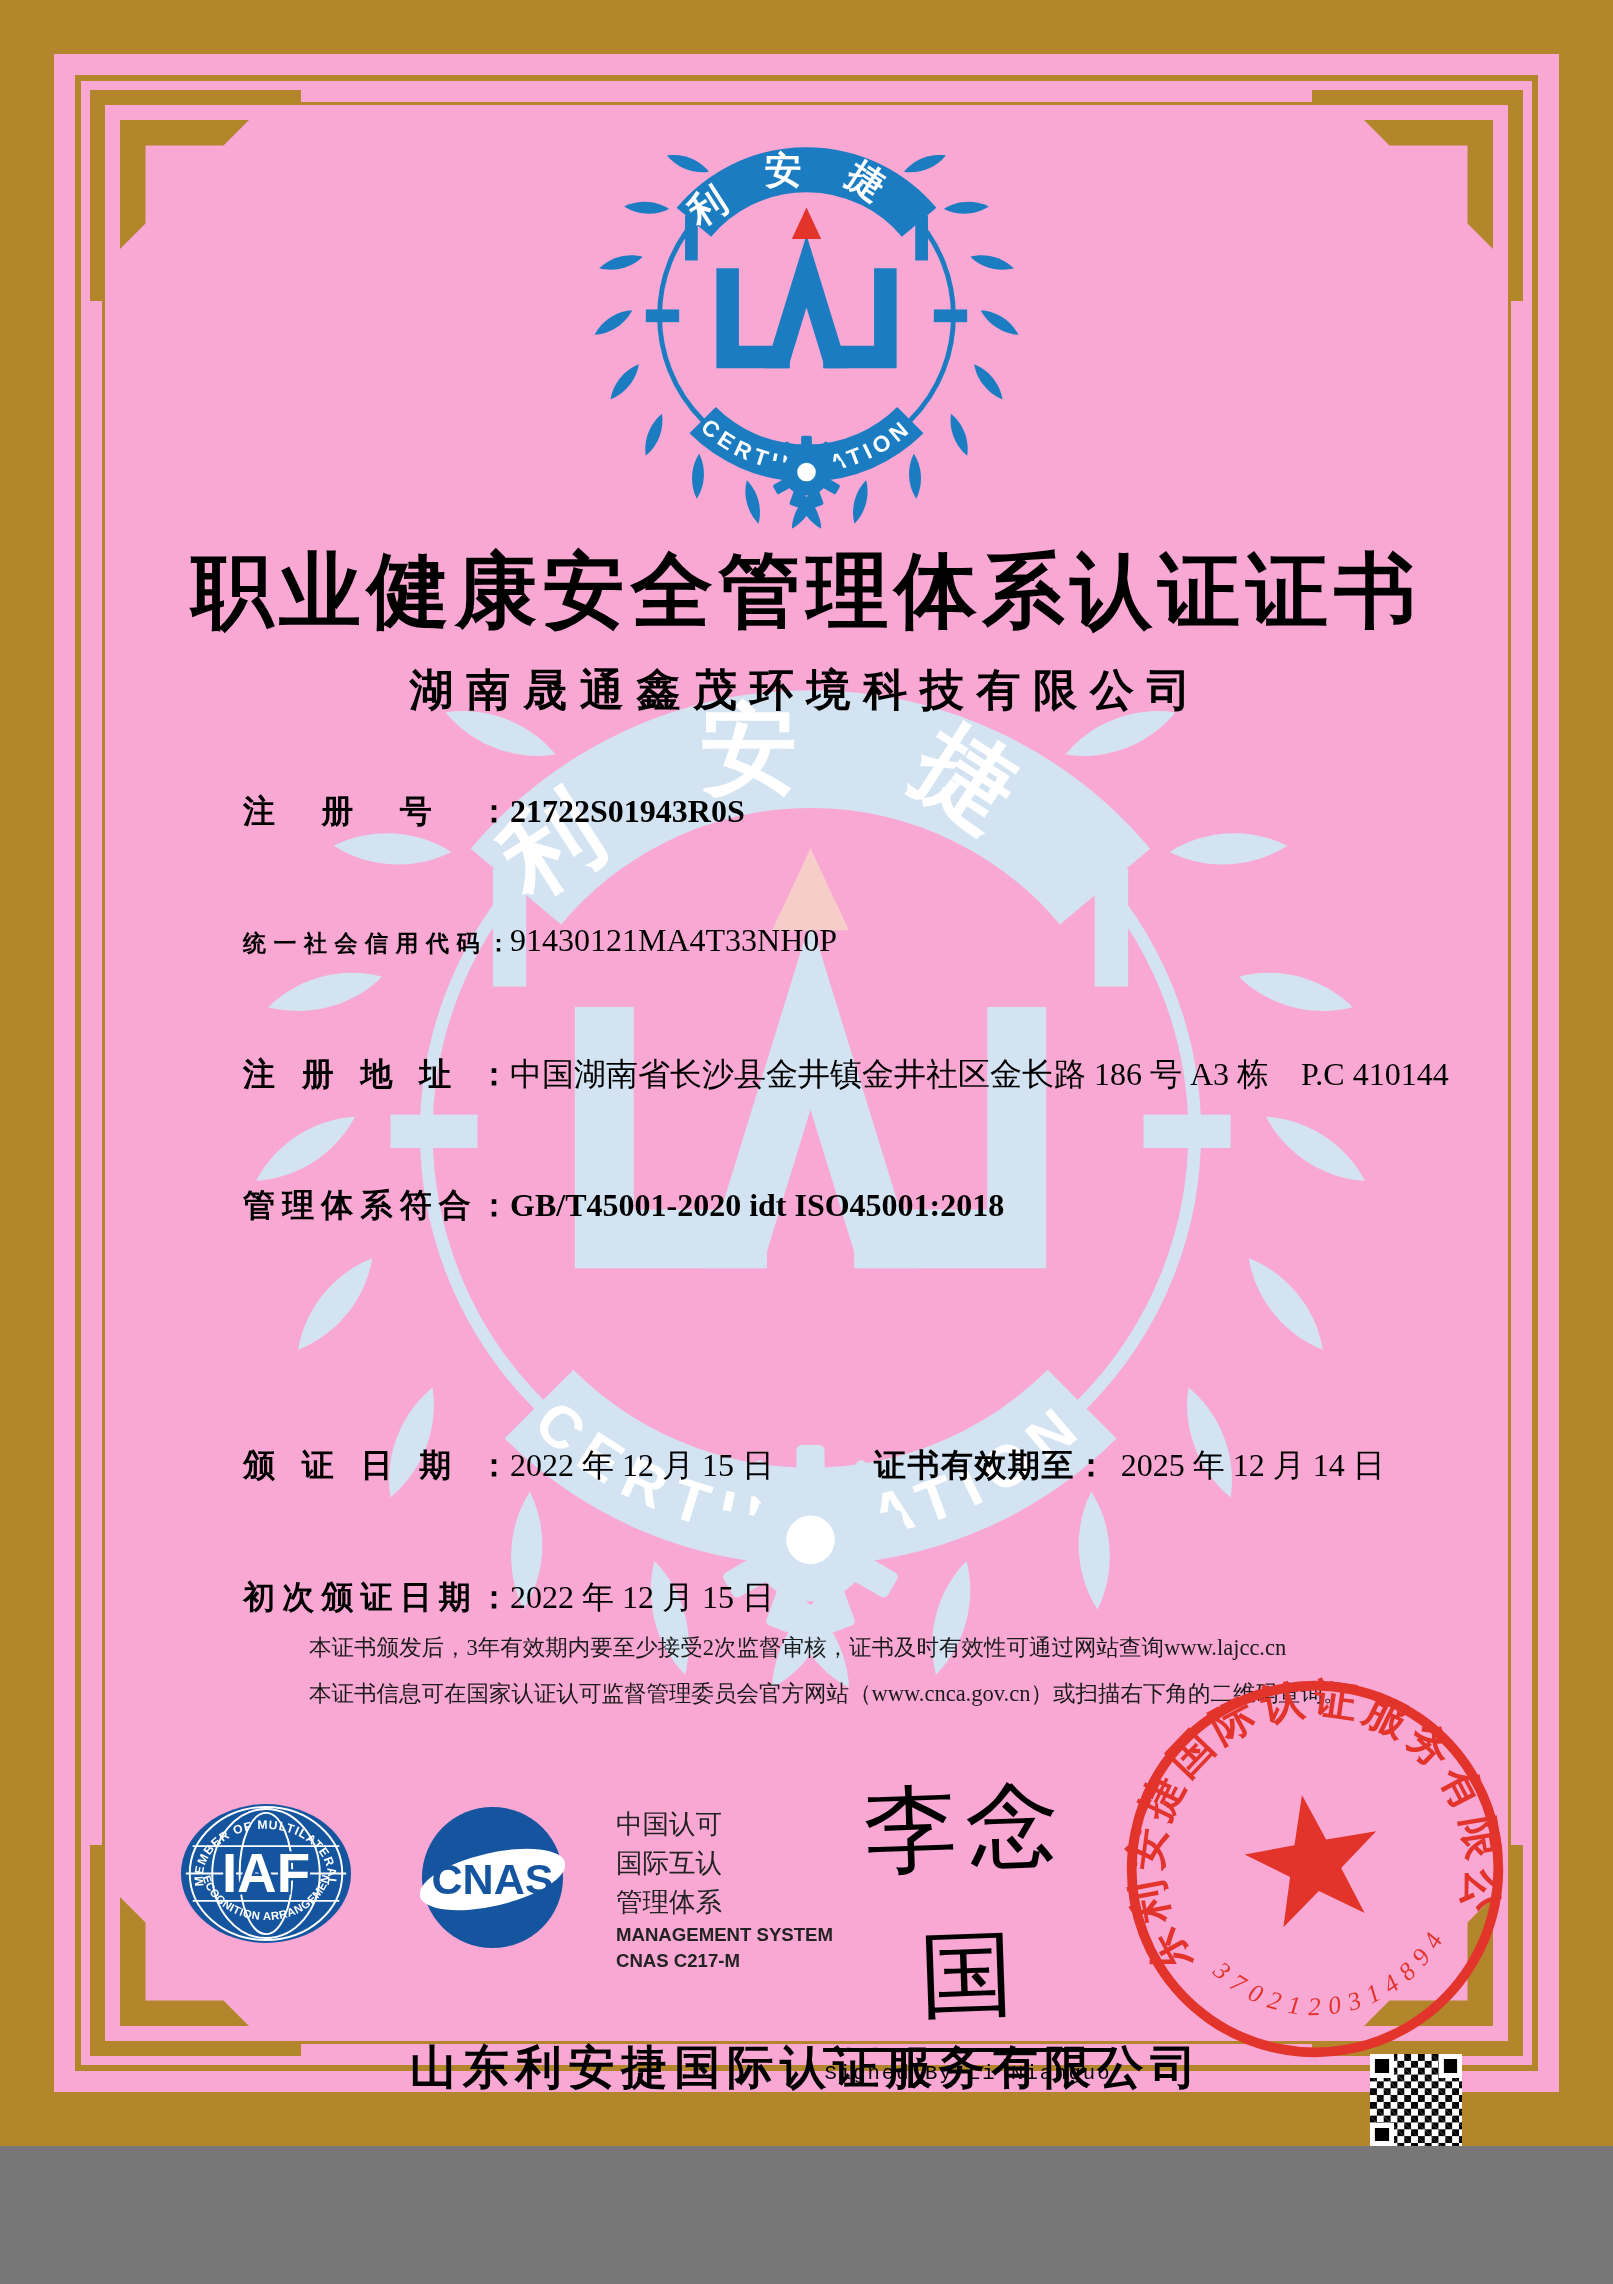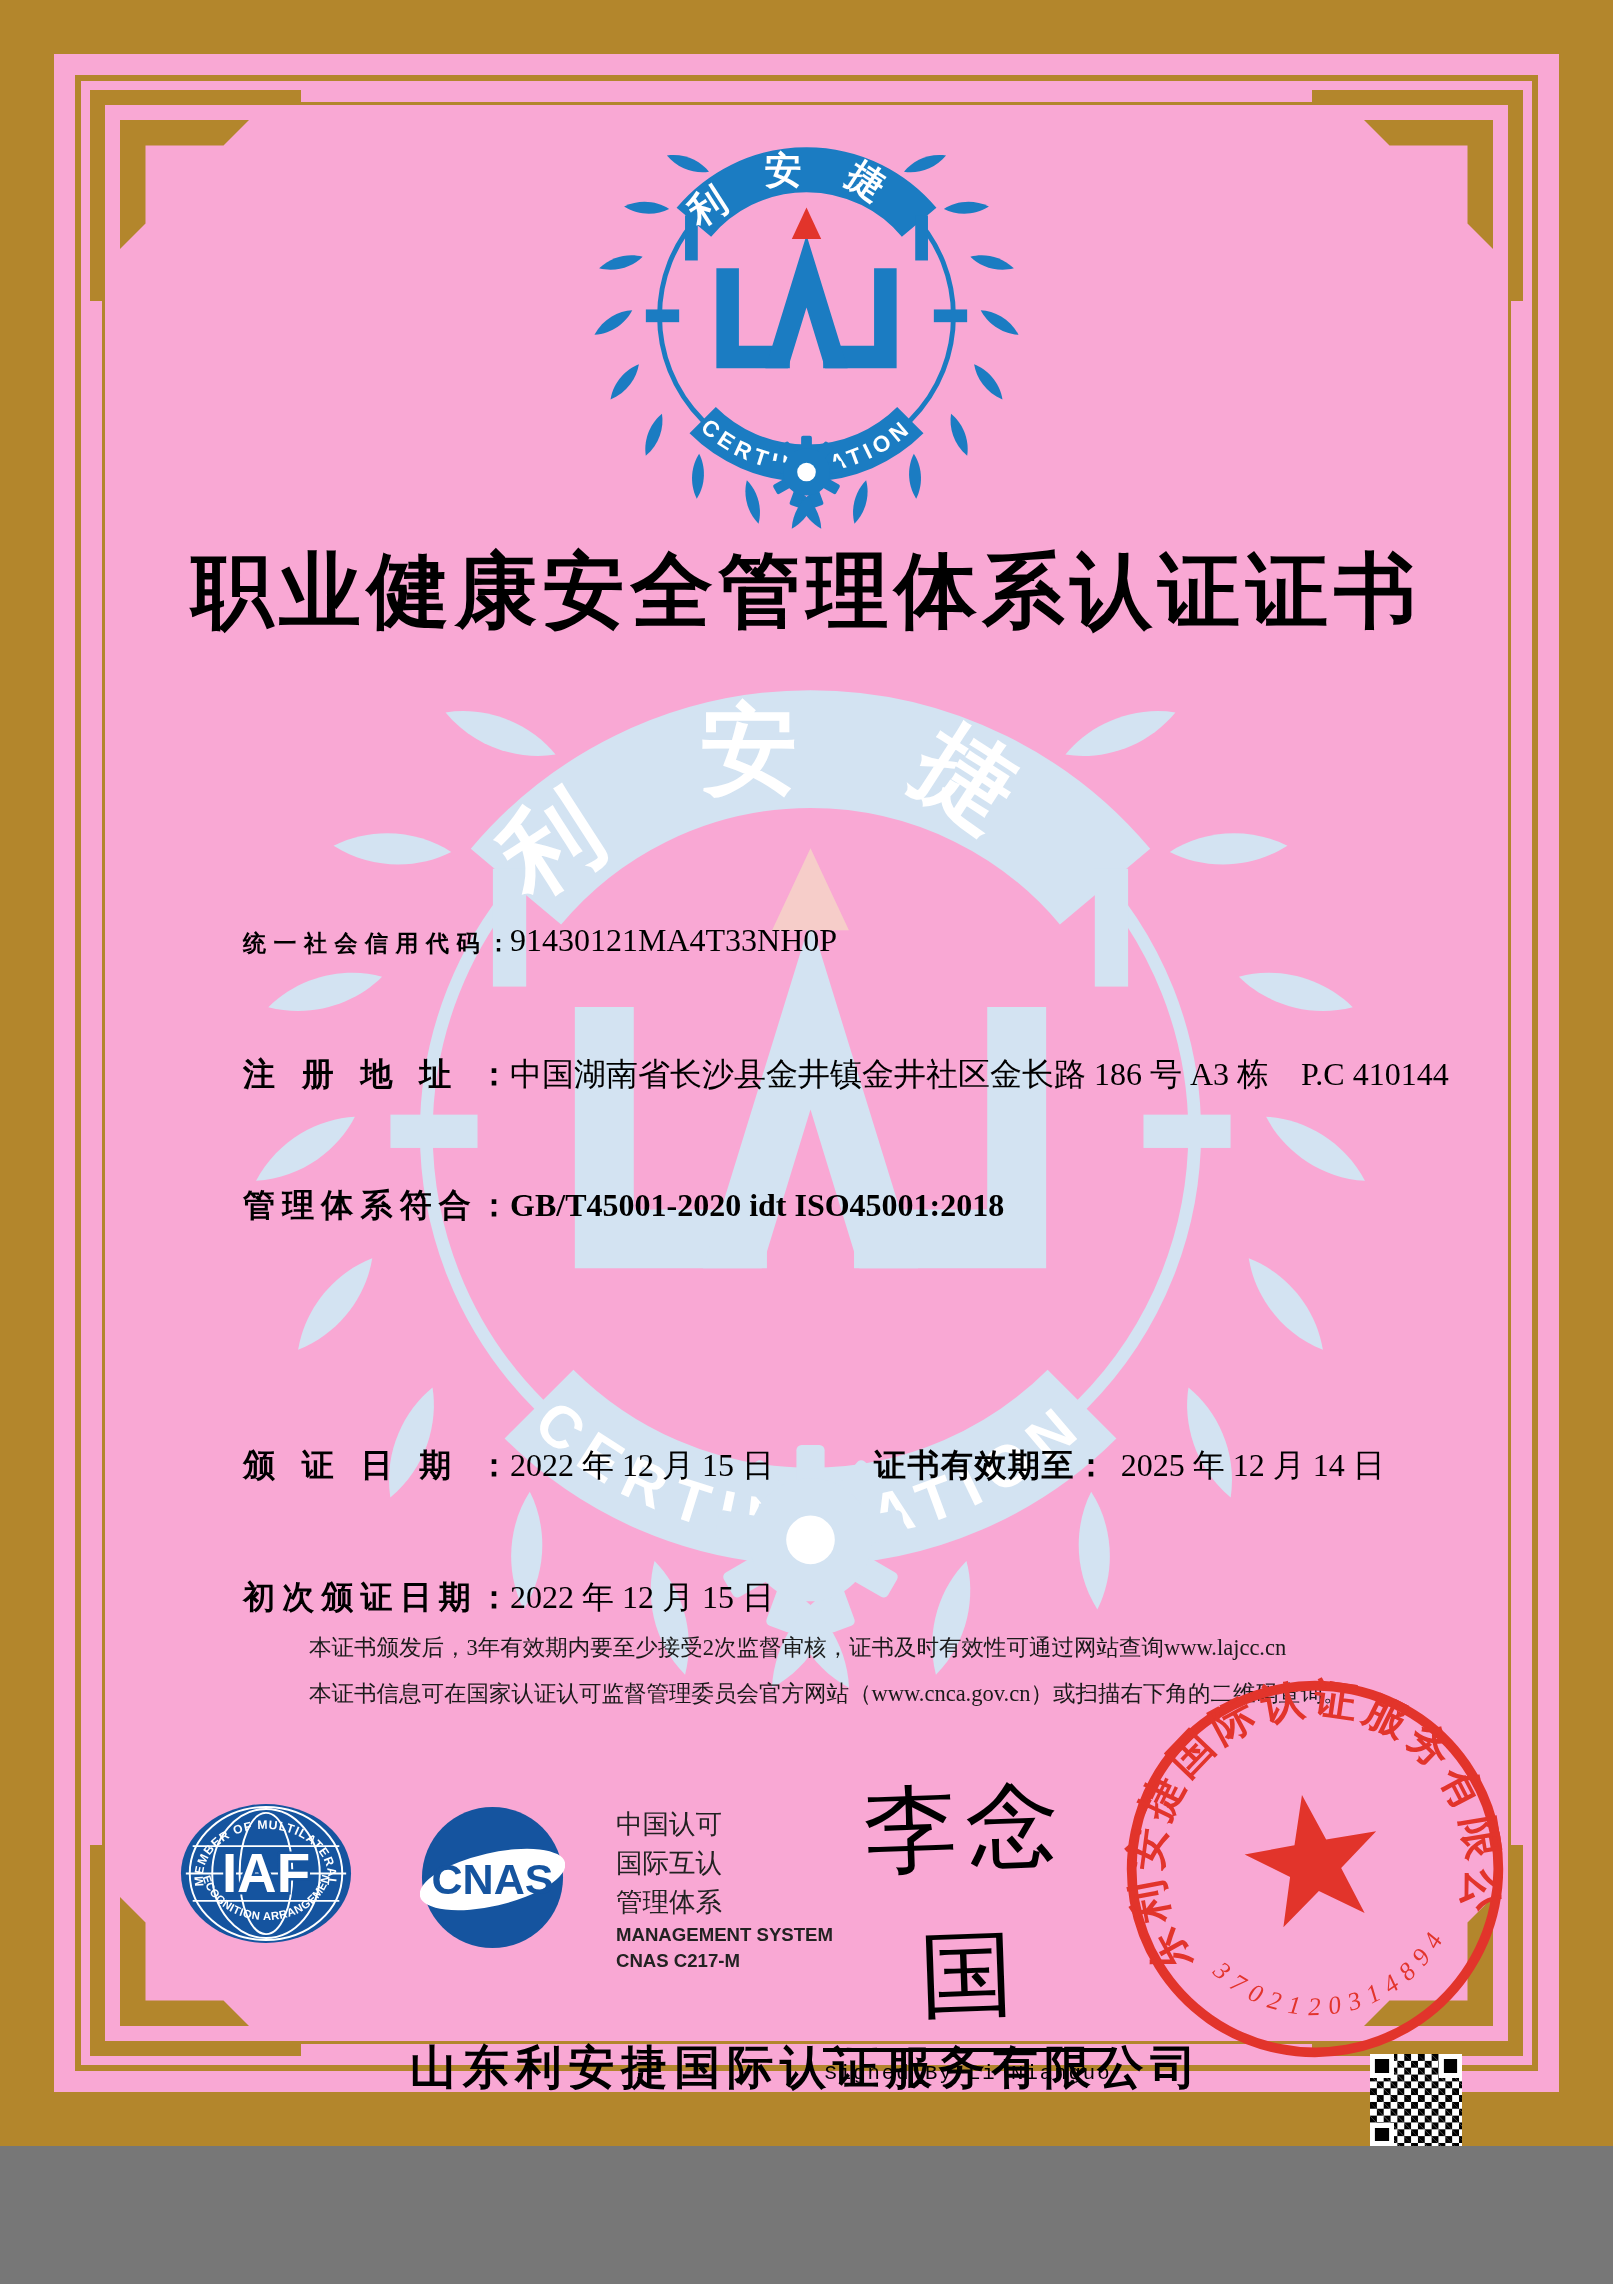--- a/index.html
+++ b/index.html
@@ -173,21 +173,26 @@
 
   <svg class="watermark" viewBox="0 0 440 420">
       <use href="#laj-logo"></use>
     </svg>
 
   <svg class="logo-main" viewBox="0 0 440 420">
       <use href="#laj-logo"></use>
     </svg>
 
   <div class="title">职业健康安全管理体系认证证书</div>
-
+  <div class="company">湖南晟通鑫茂环境科技有限公司</div>
+
+  <div class="row" style="top:790px">
+    <span class="label">注 册 号 ：</span>
+    <span class="value bold">21722S01943R0S</span>
+  </div>
   <div class="row" style="top:922px">
     <span class="label" style="font-size:23px">统一社会信用代码：</span>
     <span class="value">91430121MA4T33NH0P</span>
   </div>
   <div class="row" style="top:1053px">
     <span class="label">注 册 地 址 ：</span>
     <span class="value">中国湖南省长沙县金井镇金井社区金长路 186 号 A3 栋　P.C 410144</span>
   </div>
   <div class="row" style="top:1184px">
     <span class="label">管理体系符合：</span>

